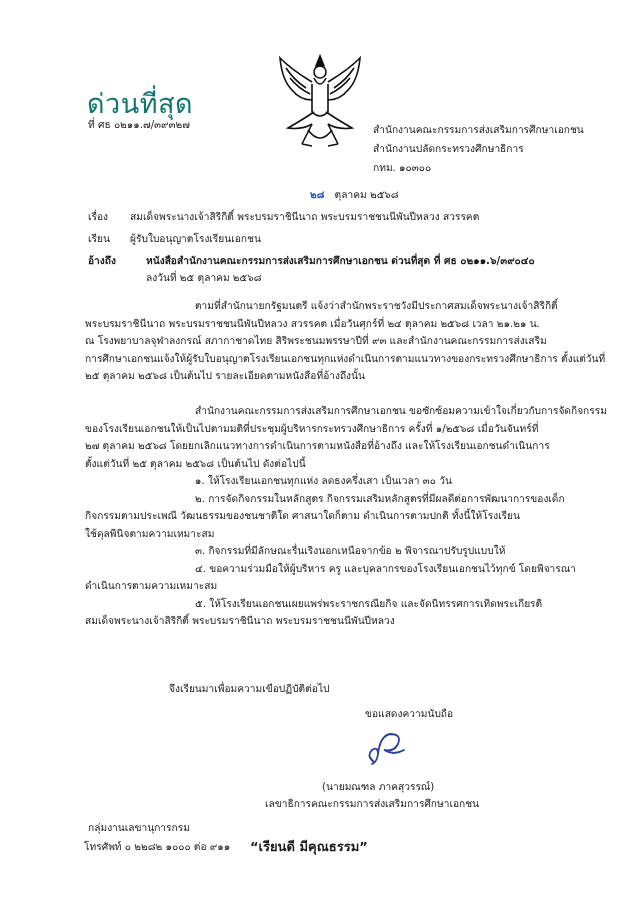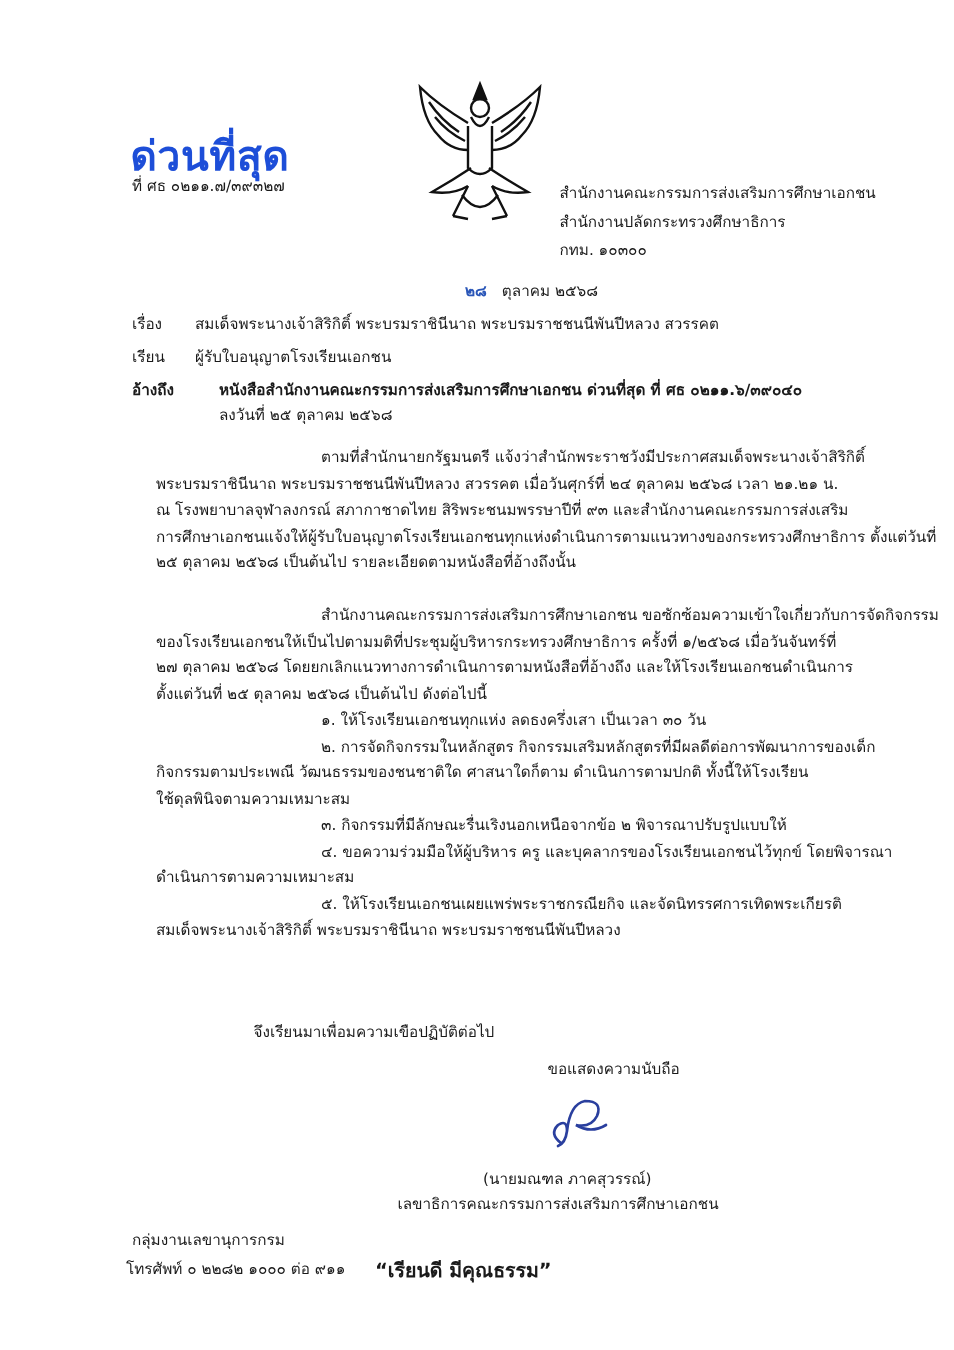--- a/index.html
+++ b/index.html
@@ -1,32 +1,32 @@
 <!DOCTYPE html>
 <html><head>
 <meta charset="utf-8">
 <style>
   html, body { margin: 0; padding: 0; background: #ffffff; }
   body { width: 636px; height: 900px; position: relative; overflow: hidden;
          font-family: "DejaVu Sans", "Liberation Sans", sans-serif; color: #1a1a1a; }
   .page { position: absolute; left: 0; top: 0; width: 636px; height: 900px; }
   .abs { position: absolute; white-space: nowrap; }
-  .urgent { left: 87px; top: 82px; font-size: 27px; font-weight: bold; color: #1d4ed8; letter-spacing: 0.5px; }
+  .urgent { left: 87px; top: 82px; font-size: 27px; font-weight: normal; color: #0f766e; letter-spacing: 0.5px; }
   .small { font-size: 10.2px; line-height: 14px; }
   .ref { left: 88px; top: 118px; }
   .org { left: 373px; top: 120px; line-height: 19px; }
   .garuda { left: 272px; top: 50px; width: 96px; height: 100px; }
   .date { left: 310px; top: 188px; }
   .date .day { color: #2a56b8; font-weight: bold; margin-right: 10px; }
   .lbl { display: inline-block; width: 42px; }
   .subject { left: 88px; top: 210px; }
   .to { left: 88px; top: 232px; }
   .refto { left: 88px; top: 254px; font-weight: bold; }
   .refto2 { left: 146px; top: 271px; }
-  .body-text { left: 104px; width: 470px; white-space: normal; text-align: justify; }
+  .body-text { left: 85px; width: 470px; white-space: normal; text-align: justify; }
   .line { display: block; white-space: nowrap; line-height: 17.5px; }
   .indent { padding-left: 110px; }
   .sign-close { left: 365px; top: 707px; }
   .signature { left: 360px; top: 728px; width: 50px; height: 40px; }
   .sign-name { left: 322px; top: 780px; }
   .sign-pos { left: 265px; top: 797px; text-align: center; }
   .dept { left: 88px; top: 821px; }
   .phone { left: 84px; top: 840px; }
   .motto { left: 250px; top: 836px; font-size: 13px; font-weight: bold; }
 </style>

